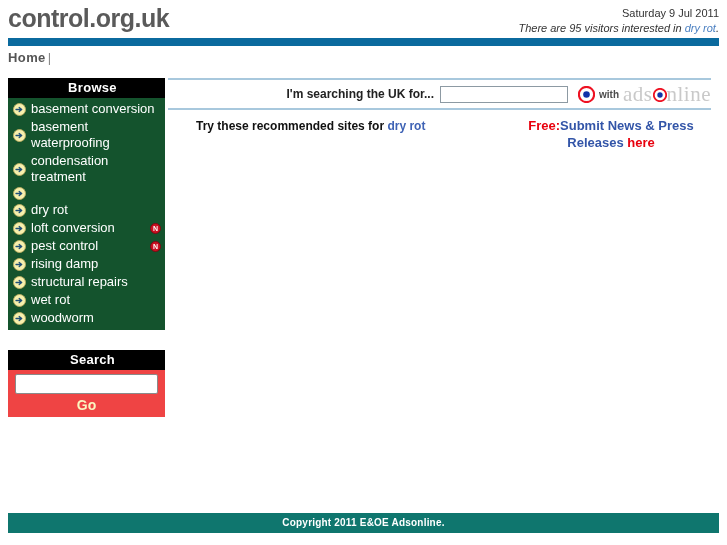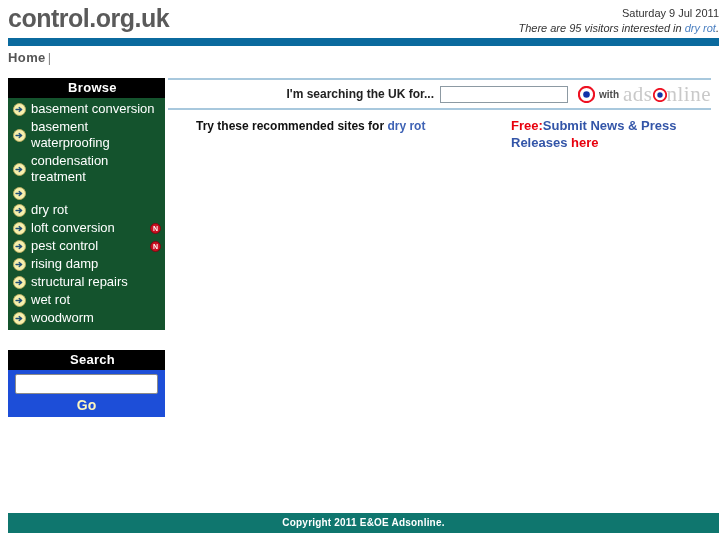--- a/index.html
+++ b/index.html
@@ -142,21 +142,21 @@
     flex: 0 0 auto;
     width: 11px;
     height: 11px;
     margin-left: 4px;
     position: relative;
   }
   .badge-n svg { display: block; }
 
   
   .search-panel-body {
-    background: #1d4ed8;
+    background: #ef4444;
     padding: 4px 7px 4px 7px;
   }
   .search-input {
     width: 100%;
     box-sizing: border-box;
     height: 20px;
     border: 1px solid #8a8a8a;
     background: #ffffff;
     font-family: "Liberation Sans", sans-serif;
     font-size: 12px;
@@ -263,21 +263,21 @@
   }
   .recommend-text a {
     color: #3f63b5;
     text-decoration: none;
   }
   .promo {
     position: absolute;
     right: 0;
     top: -2px;
     width: 200px;
-    text-align: left;
+    text-align: center;
     font-size: 13px;
     font-weight: bold;
     line-height: 17px;
   }
   .promo .red { color: #e8000d; }
   .promo .blue { color: #3355a8; }
 
   
   .footer {
     position: absolute;

